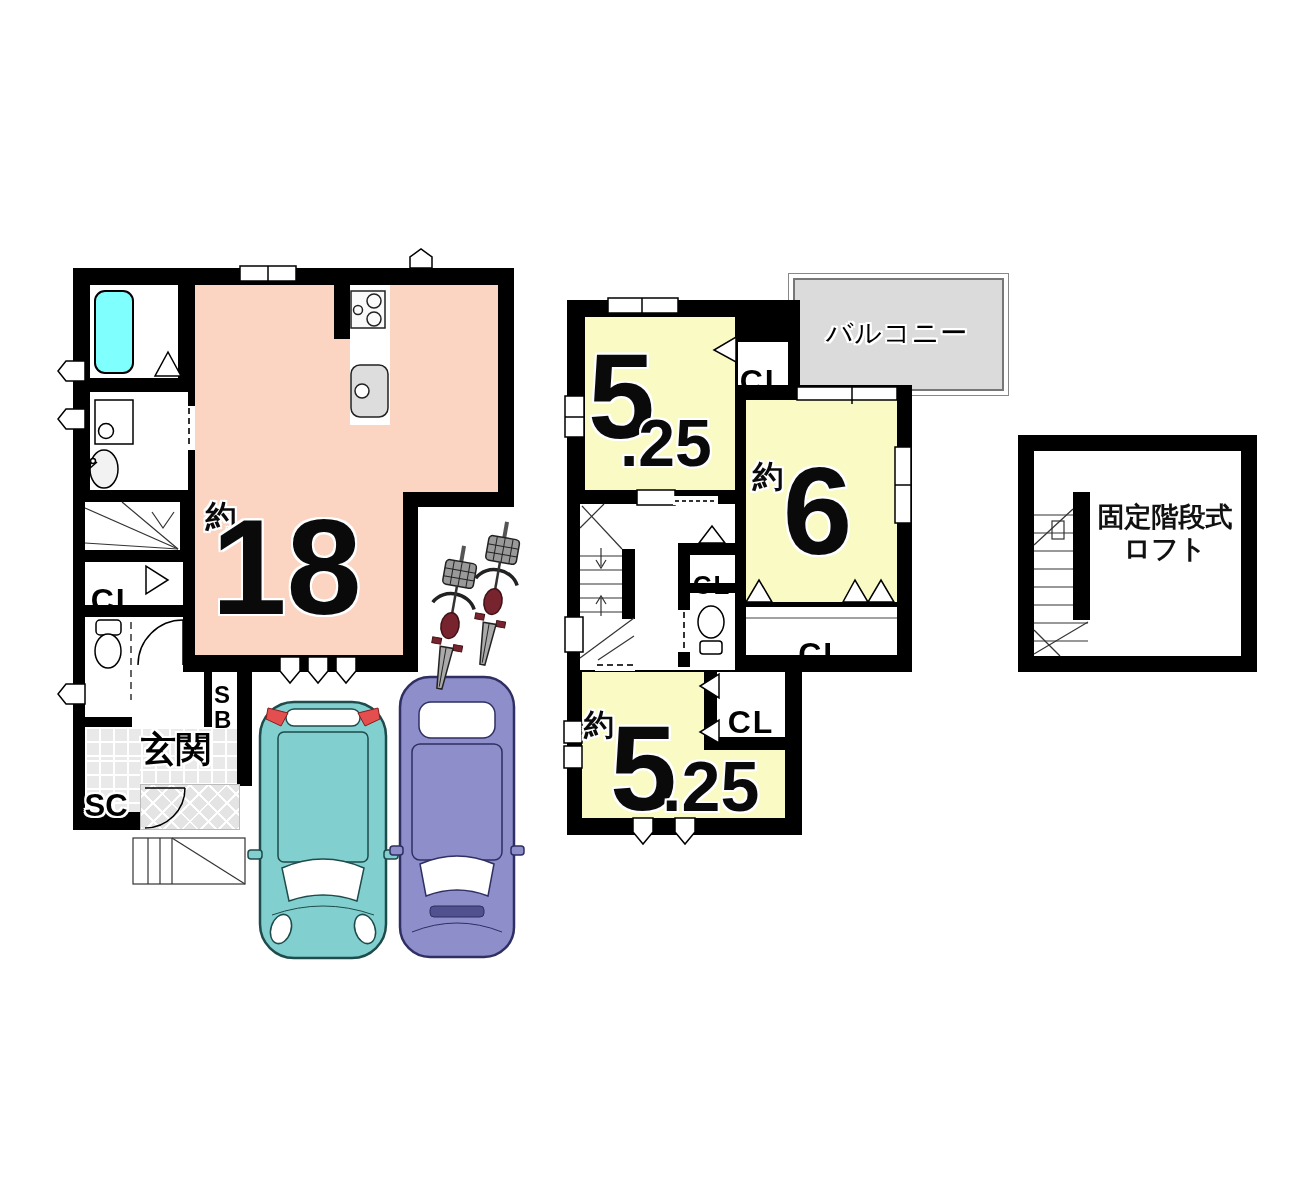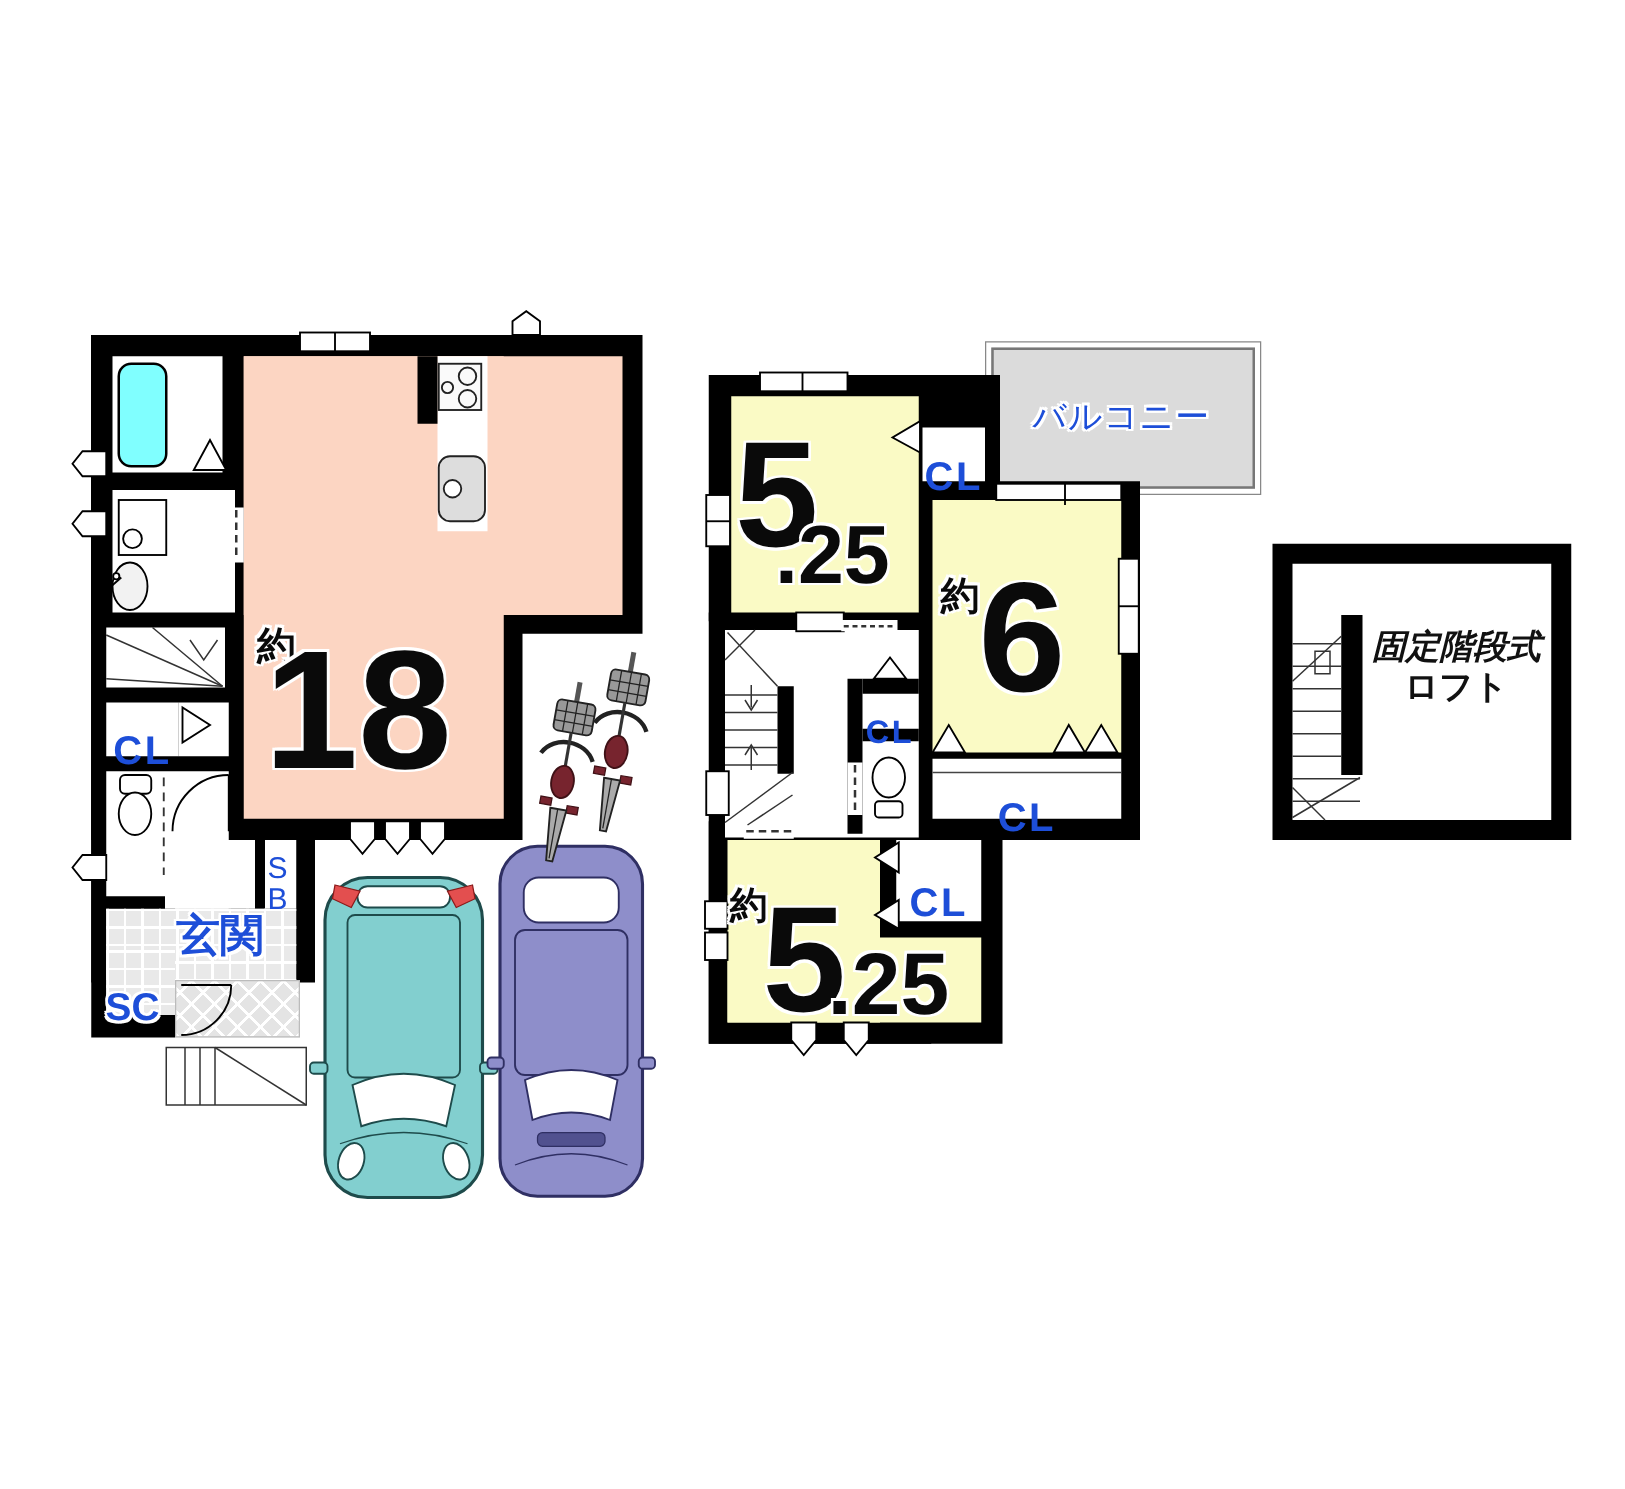--- a/index.html
+++ b/index.html
@@ -10,21 +10,21 @@
   .white{position:absolute;background:#ffffff;}
   .ldk{position:absolute;background:#FCD5C2;}
   .yellow{position:absolute;background:#FAFAC5;}
   .balcony{position:absolute;background:#DBDBDB;border:2px solid #777;outline:1px solid #888;outline-offset:4px;}
   .tile-grid{position:absolute;background-color:#E9E9E9;
     background-image:repeating-linear-gradient(#ffffff 0 2px,transparent 2px 14px),
                      repeating-linear-gradient(90deg,#ffffff 0 2px,transparent 2px 14px);}
   .tile-diag{position:absolute;background-color:#E4E4E4;border:1px solid #bbb;
     background-image:repeating-linear-gradient(45deg,#ffffff 0 2px,transparent 2px 13px),
                      repeating-linear-gradient(-45deg,#ffffff 0 2px,transparent 2px 13px);}
-  .lbl{position:absolute;color:#1d4ed8;line-height:1;white-space:nowrap;}
+  .lbl{position:absolute;color:#000000;line-height:1;white-space:nowrap;}
   .ctr{text-align:center;}
   .num{font-weight:bold;color:#0a0a0a;}
   .halo{text-shadow:-2px -2px 0 #fff,2px -2px 0 #fff,-2px 2px 0 #fff,2px 2px 0 #fff,
         -2px 0 0 #fff,2px 0 0 #fff,0 -2px 0 #fff,0 2px 0 #fff;}
   .cl{font-size:32px;font-weight:600;letter-spacing:2px;margin-top:16px;}
   svg.overlay{position:absolute;left:0;top:0;pointer-events:none;}
   .vtext{word-break:break-all;line-height:1.05;}
 </style>
 </head>
 <body>
@@ -278,33 +278,33 @@
       <line x1="494" y1="624" x2="494" y2="664" stroke="#222" stroke-width="1"></line>
     </g>
   </svg>
 
   <div class="lbl ctr num halo" style="left:204px;top:501px;width:34px;font-size:31px;">約</div>
   <div class="lbl ctr num halo" style="left:204px;top:500px;width:165px;font-size:135px;">18</div>
 
   <div class="lbl ctr cl" style="left:84px;top:568px;width:60px;">CL</div>
   <div class="lbl ctr halo" style="left:115px;top:731px;width:122px;font-size:35px;font-weight:600;">玄関</div>
   <div class="lbl ctr halo" style="left:81px;top:790px;width:50px;font-size:31px;font-weight:600;">SC</div>
-  <div class="lbl vtext" style="left:214px;top:682px;width:24px;font-size:24px;font-weight:400;white-space:normal;">SB</div>
+  <div class="lbl vtext" style="left:214px;top:682px;width:24px;font-size:24px;font-weight:700;white-space:normal;">SB</div>
 
   <div class="lbl ctr halo" style="left:795px;top:320px;width:204px;font-size:27px;font-weight:500;letter-spacing:1px;">バルコニー</div>
   <div class="lbl num halo" style="left:588px;top:336px;font-size:120px;">5</div>
   <div class="lbl num halo" style="left:620px;top:410px;font-size:66px;">.25</div>
   <div class="lbl ctr cl" style="left:738px;top:349px;width:50px;">CL</div>
   <div class="lbl ctr num halo" style="left:752px;top:461px;width:32px;font-size:31px;">約</div>
   <div class="lbl ctr num halo" style="left:780px;top:448px;width:75px;font-size:125px;">6</div>
   <div class="lbl ctr cl" style="left:689px;top:556px;width:46px;font-size:26px;">CL</div>
   <div class="lbl ctr cl" style="left:746px;top:622px;width:151px;">CL</div>
   <div class="lbl ctr num halo" style="left:583px;top:710px;width:32px;font-size:30px;">約</div>
   <div class="lbl num halo" style="left:610px;top:708px;font-size:120px;">5</div>
   <div class="lbl num halo" style="left:662px;top:752px;font-size:70px;">.25</div>
   <div class="lbl ctr cl" style="left:717px;top:690px;width:68px;">CL</div>
 
   <div class="abs ctr" style="left:1086px;top:501px;width:158px;">
-    <span style="display:block;font-size:27px;font-weight:600;line-height:1.2;color:#111;font-style:italic;">固定階段式</span>
+    <span style="display:block;font-size:27px;font-weight:600;line-height:1.2;color:#111;">固定階段式</span>
     <span style="display:block;font-size:27px;font-weight:600;line-height:1.2;color:#111;">ロフト</span>
   </div>
 
 </div>
 
 </body></html>

